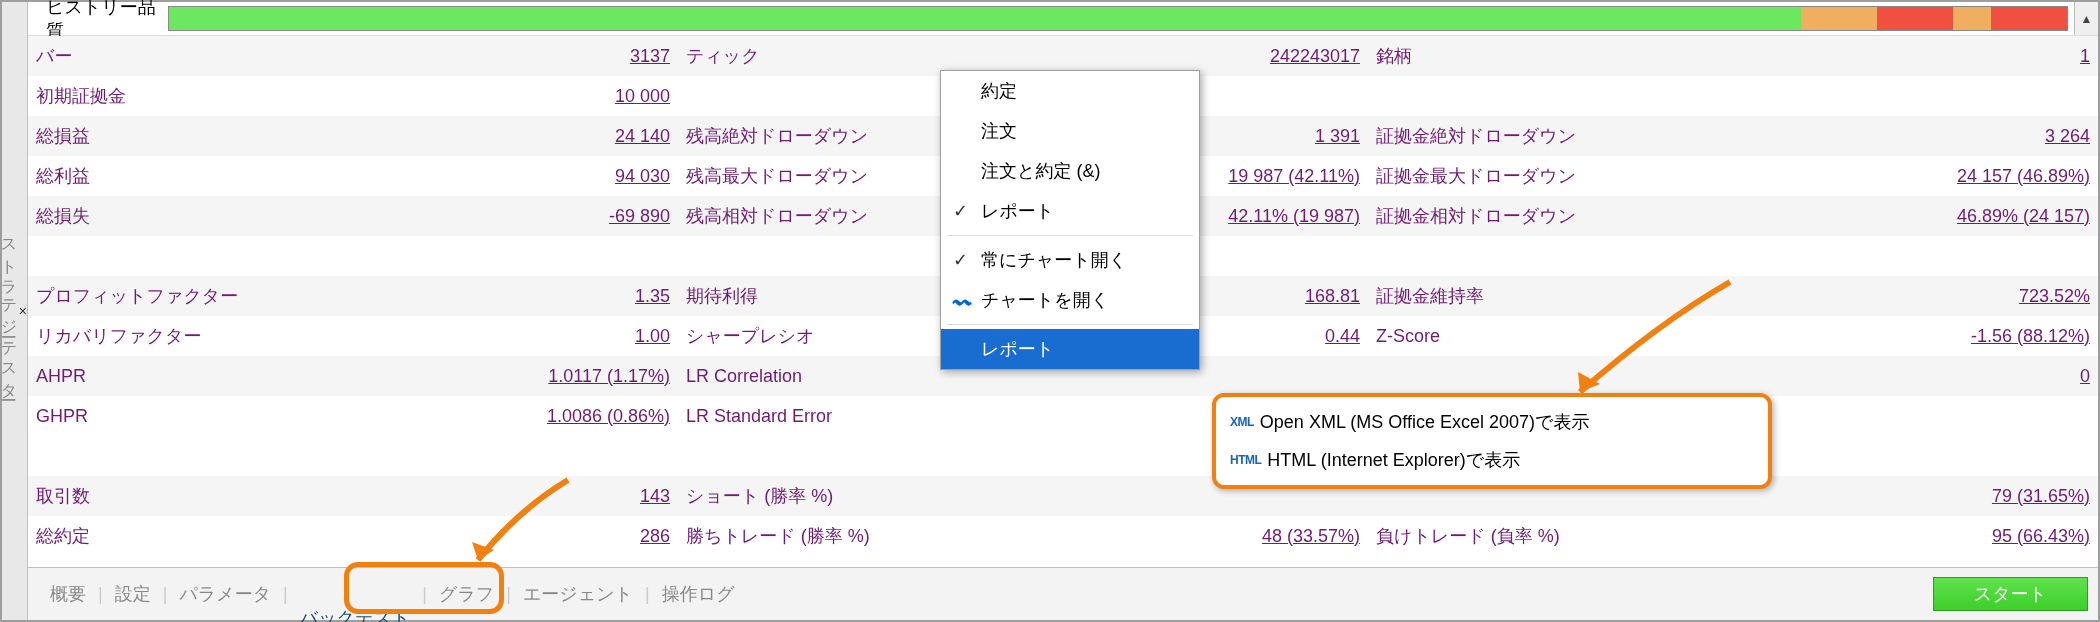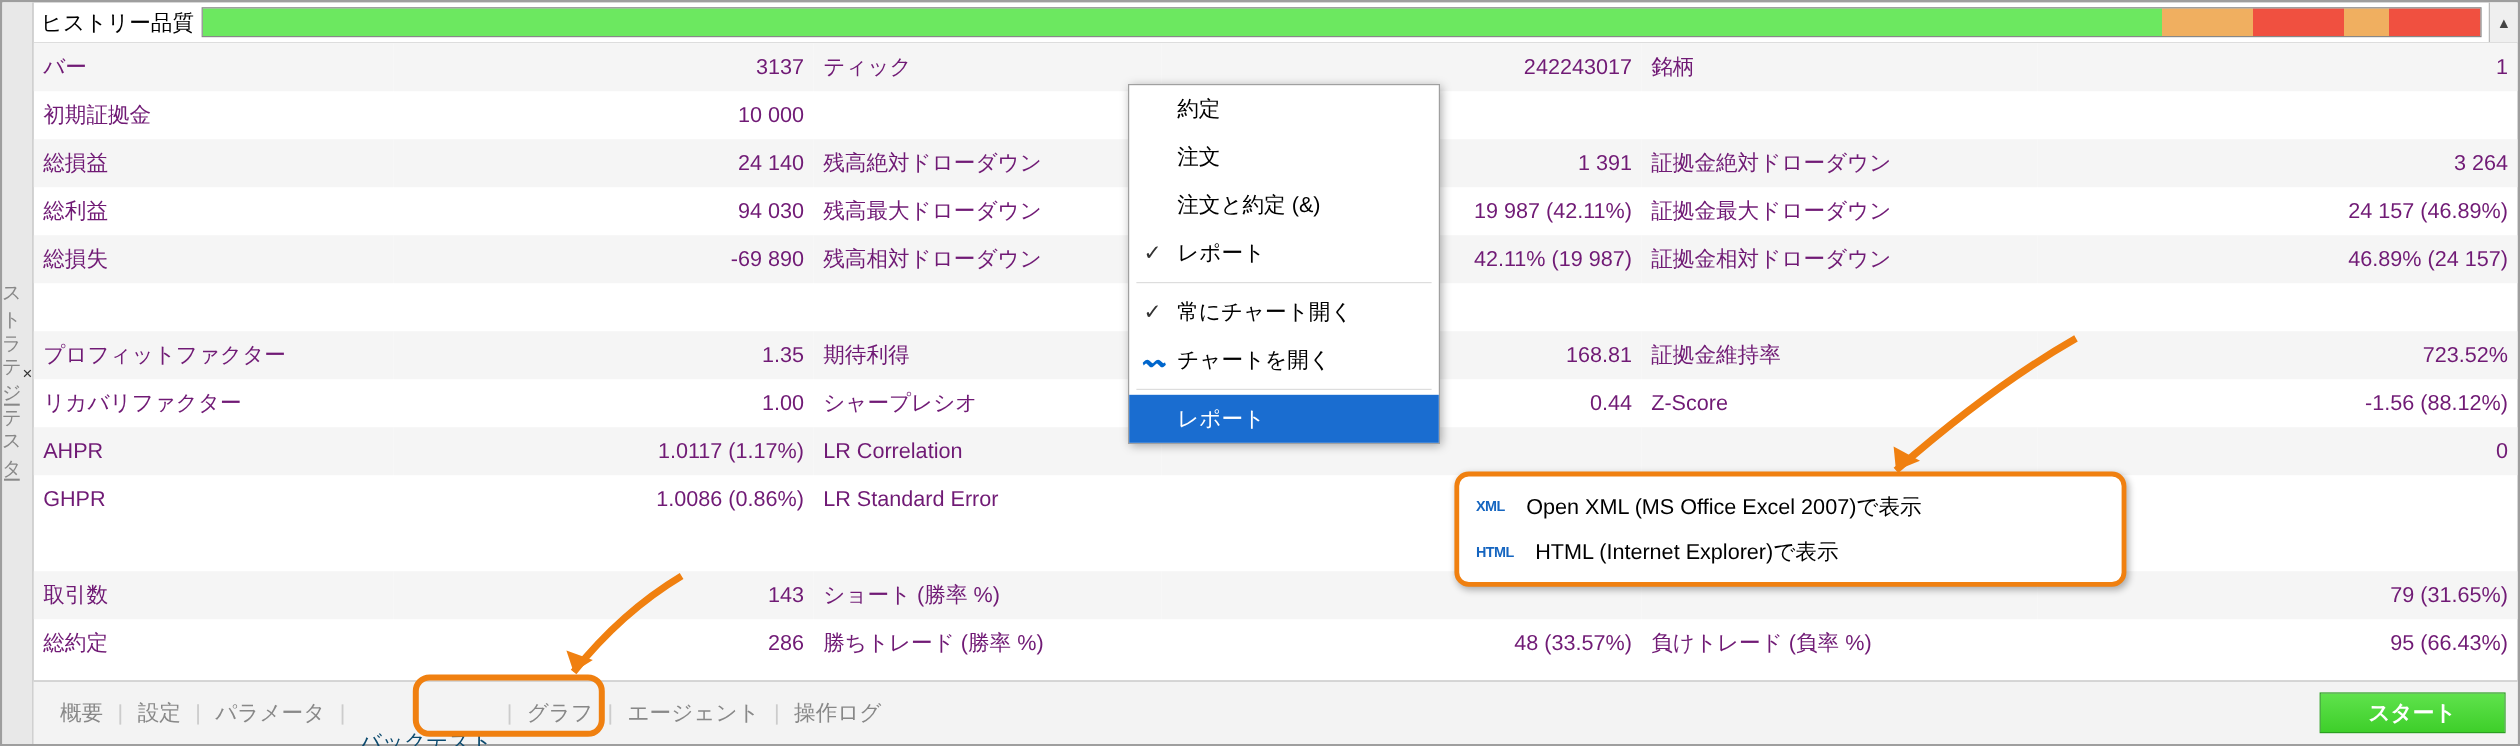--- a/index.html
+++ b/index.html
@@ -3,43 +3,43 @@
 <meta charset="utf-8">
 <style>
 * { margin: 0; padding: 0; box-sizing: border-box; font-family: "Yu Gothic", "Meiryo", sans-serif; }
 body { width: 2100px; height: 622px; overflow: hidden; background: #fff; position: relative; }
 .frame { position: absolute; left: 0; top: 0; width: 2100px; height: 622px; display: flex; border: 2px solid #9e9e9e; }
 .side-tab { width: 26px; background: #e8e8e8; display: flex; flex-direction: column; align-items: center; justify-content: space-between; padding: 4px 0; border-right: 1px solid #c0c0c0; writing-mode: vertical-rl; }
 .side-x { writing-mode: horizontal-tb; font-size: 14px; color: #333; line-height: 1; cursor: pointer; }
 .side-label { font-size: 16px; color: #888; letter-spacing: 2px; }
 .main { flex: 1; display: flex; flex-direction: column; }
 .hist-row { display: flex; align-items: stretch; height: 34px; border-bottom: 1px solid #ddd; }
-.hist-label { width: 140px; font-size: 18px; display: flex; align-items: center; padding-left: 6px; }
+.hist-label { width: 140px; font-size: 18px; display: flex; align-items: center; padding-left: 18px; }
 .quality-bar { flex: 1; margin: 4px 6px 4px 0; position: relative; border: 1px solid #888; background: linear-gradient(to right,#6ce860 0%,#6ce860 86%,#f0af60 86%,#f0af60 90%,#f05040 90%,#f05040 94%,#f0af60 94%,#f0af60 96%,#f05040 96%,#f05040 100%); }
 .scroll-btn { width: 24px; background: #efefef; border-left: 1px solid #bbb; display: flex; align-items: center; justify-content: center; font-size: 12px; color: #444; cursor: pointer; }
 .content { flex: 1; overflow: hidden; font-size: 18px; color: #701a75; }
 .grid { display: grid; grid-template-columns: 300px 350px 290px 1fr 330px 1fr; }
 .rw { display: contents; }
 .rw.alt > div { background: #f5f5f5; }
 .cell { padding: 5px 8px; height: 40px; display: flex; align-items: center; white-space: nowrap; }
 .lbl { justify-content: flex-start; }
-.val { justify-content: flex-end; }
+.val { justify-content: flex-end; text-decoration: underline; }
 .tabs-bar { height: 53px; border-top: 1px solid #c0c0c0; background: #f3f3f3; display: flex; align-items: center; padding: 0 10px; gap: 0; font-size: 18px; }
 .tabs-bar .tab { padding: 4px 12px; color: #888; cursor: pointer; }
 .tabs-bar .sep { color: #ccc; }
 .tabs-bar .tab.active { color: #0c4a6e; margin-top: 47px; }
-.start-btn { margin-left: auto; background: linear-gradient(#5fe24c,#3ecf2a); color: #fff; font-weight: bold; font-size: 18px; padding: 4px 40px; border: 1px solid #2aa020; cursor: pointer; }
+.start-btn { margin-left: auto; background: linear-gradient(#5fe24c,#3ecf2a); color: #fff; font-weight: normal; font-size: 18px; padding: 4px 40px; border: 1px solid #2aa020; cursor: pointer; }
 .ctx-menu { position: absolute; left: 940px; top: 70px; width: 260px; background: #fff; border: 1px solid #a0a0a0; box-shadow: 2px 2px 8px rgba(0,0,0,0.35); font-size: 18px; }
 .ctx-item { display: flex; align-items: center; height: 40px; padding: 0 12px 0 40px; position: relative; cursor: pointer; }
 .ctx-item.selected { background: #1a6dd0; color: #fff; }
 .ctx-check::before { content: "✓"; position: absolute; left: 12px; color: #333; }
 .ctx-chart::before { content: "〰"; position: absolute; left: 12px; color: #0066cc; font-weight: bold; }
 .ctx-sep { height: 1px; background: #ddd; margin: 4px 6px; }
 .submenu { position: absolute; left: 1212px; top: 393px; width: 560px; background: #fff; border: 4px solid #f08010; border-radius: 12px; box-shadow: 2px 2px 6px rgba(0,0,0,0.3); font-size: 18px; padding: 6px 0; }
-.sub-item { display: flex; align-items: center; height: 38px; padding: 0 14px; gap: 18px; cursor: pointer; }
+.sub-item { display: flex; align-items: center; height: 38px; padding: 0 14px; gap: 6px; cursor: pointer; }
 .sub-item .ico { font-size: 12px; font-weight: bold; letter-spacing: -0.5px; color: #1565c0; font-family: Arial, sans-serif; }
 .hl-backtest { position: absolute; left: 344px; top: 562px; width: 160px; height: 52px; border: 5px solid #f08010; border-radius: 14px; pointer-events: none; }
 .arrow1 { position: absolute; left: 458px; top: 470px; width: 120px; height: 100px; pointer-events: none; }
 .arrow2 { position: absolute; left: 1560px; top: 272px; width: 180px; height: 130px; pointer-events: none; }
 </style>
 </head>
 <body>
 
 <div class="frame">
   <div class="side-tab">

